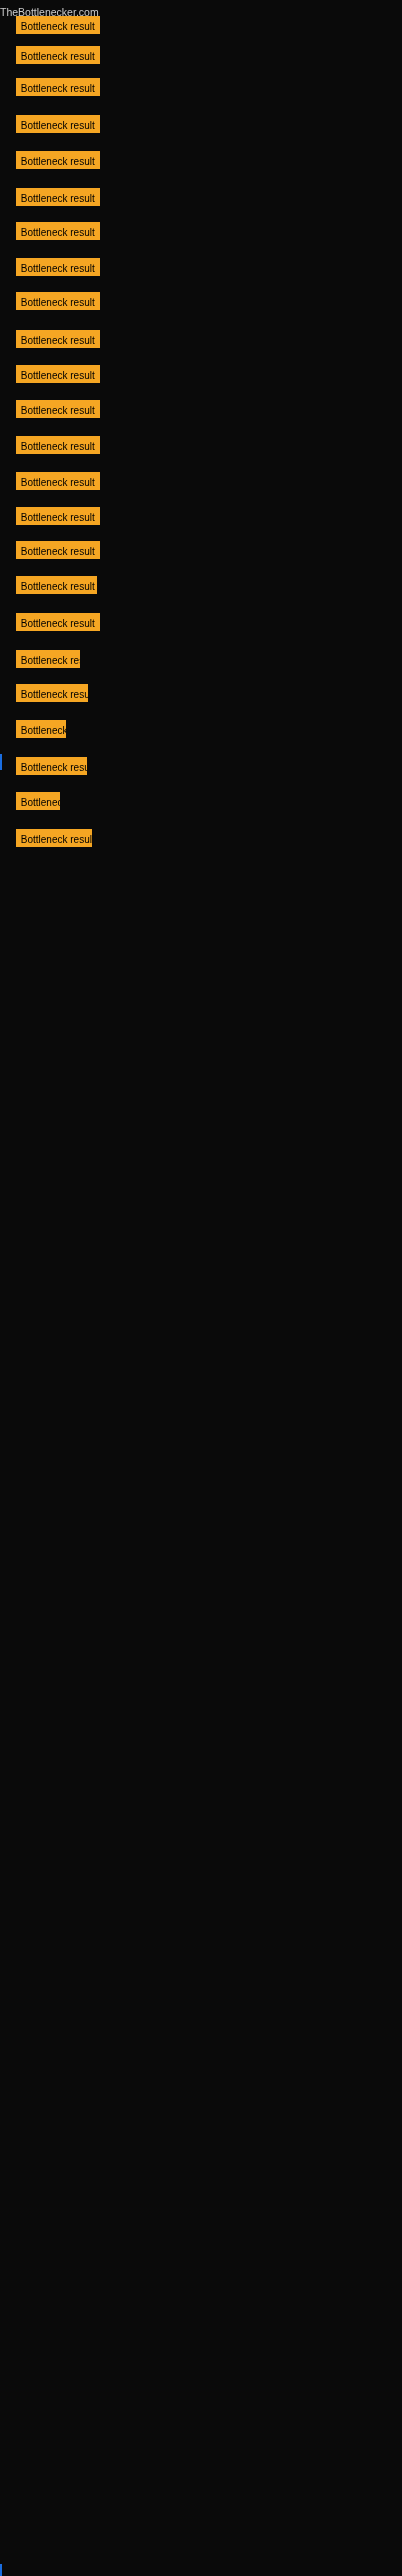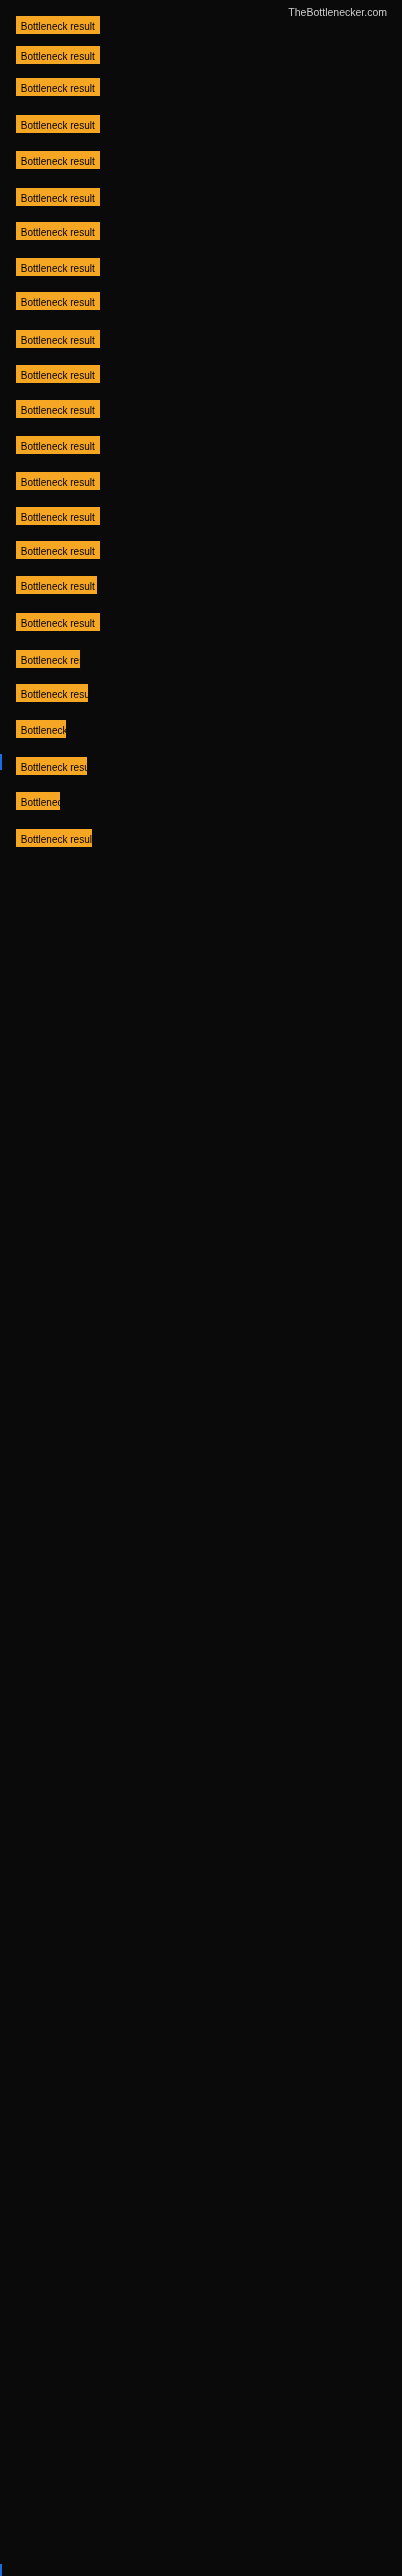--- a/index.html
+++ b/index.html
@@ -10,21 +10,21 @@
     body {
       background-color: #0a0a0a;
       width: 403px;
       min-height: 2576px;
       font-family: Arial, sans-serif;
       position: relative;
     }
     .site-title {
       color: #cccccc;
       font-size: 10.5px;
-      text-align: right;
+      text-align: left;
       padding: 3.2px 0;
       position: absolute;
       top: 3.2px;
       left: 0;
       right: 16px;
     }
     .bottleneck-badge {
       background-color: #f5a623;
       color: #000;
       font-size: 10px;

